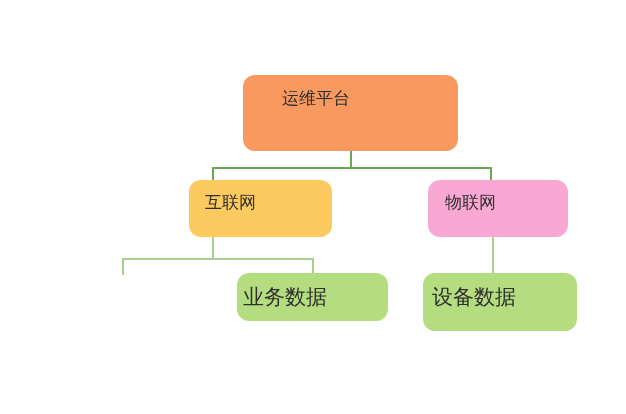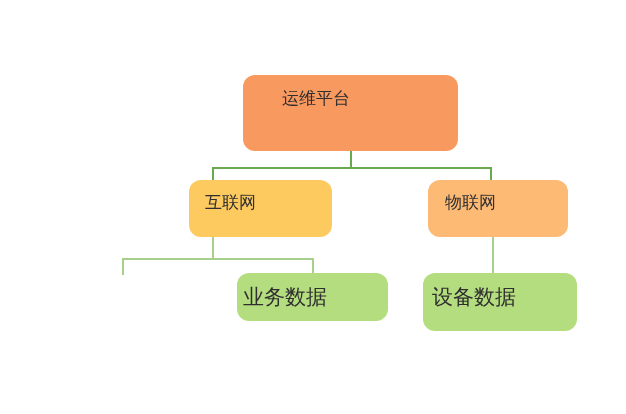--- a/index.html
+++ b/index.html
@@ -36,21 +36,21 @@
     left: 145px; top: 180px;
     width: 143px; height: 57px;
     background: #fcca5f;
     font-size: 17px;
     padding: 13px 0 0 16px;
     margin-left: 44px;
   }
   .node-iot {
     left: 428px; top: 180px;
     width: 140px; height: 57px;
-    background: #fdba74;
+    background: #f9a8d4;
     font-size: 17px;
     padding: 13px 0 0 17px;
   }
   
   .node-mgmt {
     left: 48px; top: 274px;
     width: 147px; height: 58px;
     background: #b4dd7f;
     font-size: 21px;
     padding: 11px 0 0 5px;

